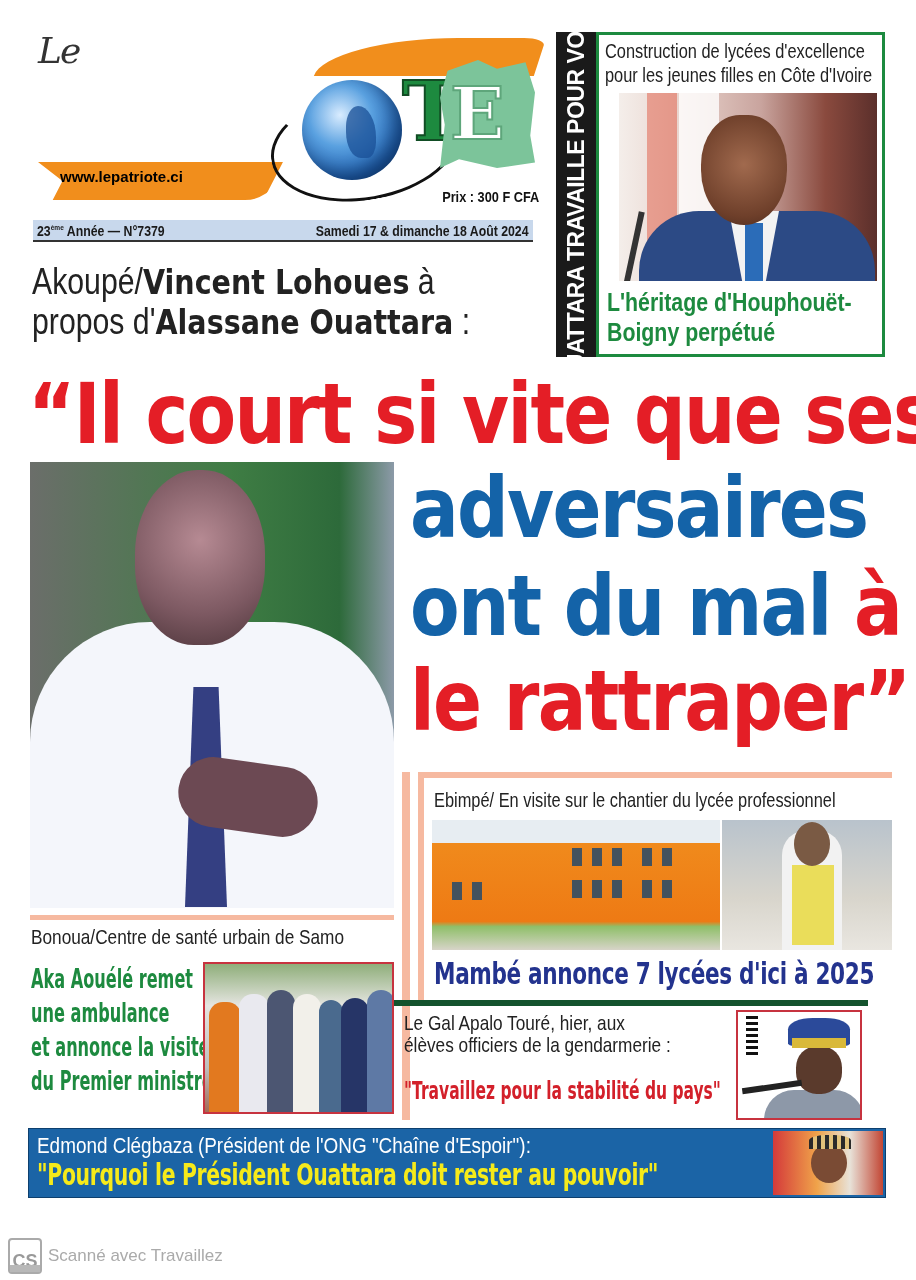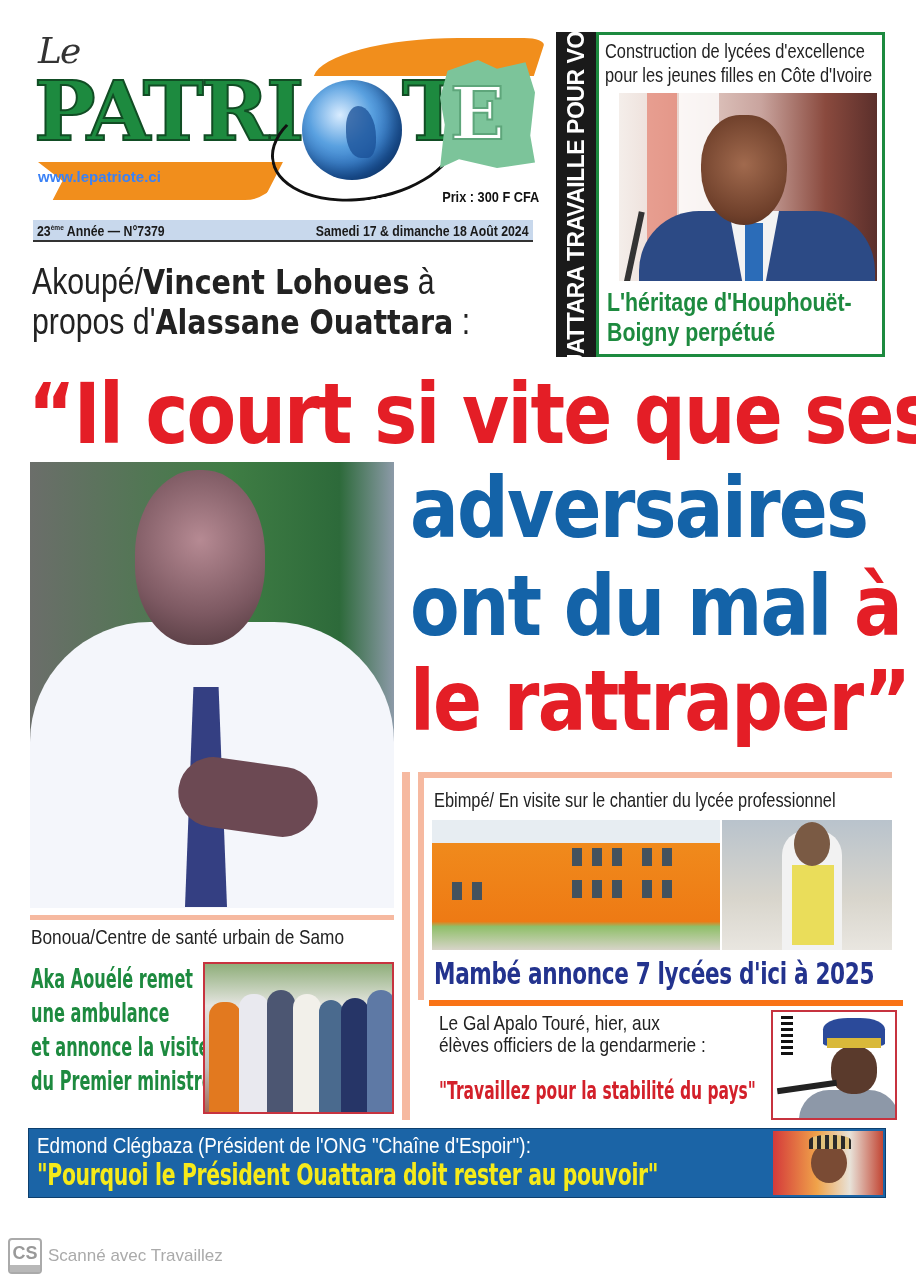--- a/index.html
+++ b/index.html
@@ -24,21 +24,21 @@
   .globe-land { position: absolute; left: 44px; top: 26px; width: 30px; height: 52px; background: #1a4f95;
     border-radius: 40% 60% 30% 50%; opacity: 0.75; }
   .orbit { position: absolute; left: 240px; top: 60px; width: 190px; height: 110px; border: 3px solid #111;
     border-radius: 50%; border-top-color: transparent; border-right-color: transparent; transform: rotate(-10deg); }
   .logo-t { position: absolute; left: 372px; top: 40px; font-family: "DejaVu Serif", serif; font-weight: 900;
     font-size: 82px; color: #1d8a3f; -webkit-text-stroke: 2px #114d24; line-height: 1; }
   .map-shape { position: absolute; left: 410px; top: 30px; width: 95px; height: 108px; background: #7cc49a;
     clip-path: polygon(8% 10%, 40% 0, 60% 8%, 90% 2%, 100% 30%, 95% 70%, 100% 95%, 60% 100%, 20% 92%, 0 100%, 5% 60%, 0 35%); }
   .logo-e { position: absolute; left: 420px; top: 48px; font-family: "DejaVu Serif", serif; font-weight: 900;
     font-size: 72px; color: #ffffff; -webkit-text-stroke: 2px #5ea67b; line-height: 1; }
-  .website { position: absolute; left: 8px; top: 138px; font-size: 15px; font-weight: bold; color: #3b82f6; }
+  .website { position: absolute; left: 30px; top: 138px; font-size: 15px; font-weight: bold; color: #000000; }
   .price { position: absolute; right: 6px; top: 158px; font-size: 15px; font-weight: bold; color: #111;
     font-family: "Liberation Sans Narrow", "Liberation Sans", sans-serif; transform: scaleX(0.85); transform-origin: right; }
 
   .issue-bar { left: 33px; top: 220px; width: 500px; height: 22px; background: #c8d8ec; border-bottom: 2px solid #333;
     display: flex; justify-content: space-between; align-items: center; padding: 0 4px; font-size: 15px; font-weight: bold; }
   .issue-bar sup { font-size: 8px; }
   .narrow { display: inline-block; transform: scaleX(0.82); transform-origin: left; white-space: nowrap; }
   .narrow-r { display: inline-block; transform: scaleX(0.82); transform-origin: right; white-space: nowrap; }
 
   
@@ -109,21 +109,21 @@
   .bonoua-rule { left: 30px; top: 915px; width: 364px; height: 5px; background: #f6b9a0; }
   .bonoua-vrule { left: 402px; top: 772px; width: 8px; height: 348px; background: #f6b9a0; }
   .bonoua-kicker { left: 31px; top: 925px; font-size: 21px; color: #222; white-space: nowrap; transform: scaleX(0.82); transform-origin: left top; }
   .bonoua-head { left: 31px; top: 962px; font-size: 26px; line-height: 34px; font-weight: 900; color: #1d8a3f;
     font-family: "DejaVu Sans", sans-serif; transform: scaleX(0.62); transform-origin: left top; white-space: nowrap; }
   .bonoua-photo { left: 203px; top: 962px; width: 191px; height: 152px; border: 2px solid #c7333f; overflow: hidden;
     background: linear-gradient(180deg, #8fae7a 0%, #e5e5e1 28%, #bfbfbd 70%, #a36a56 100%); }
   .bp-p { position: absolute; bottom: 0; border-radius: 14px 14px 0 0; }
 
   
-  .apalo-box { left: 429px; top: 1000px; width: 474px; height: 120px; border-top: 6px solid #f97316; }
+  .apalo-box { left: 394px; top: 1000px; width: 474px; height: 120px; border-top: 6px solid #14532d; }
   .apalo-kicker { position: absolute; left: 10px; top: 6px; font-size: 21px; line-height: 22px; color: #222;
     transform: scaleX(0.82); transform-origin: left top; white-space: nowrap; }
   .apalo-quote { position: absolute; left: 10px; top: 70px; font-size: 25px; font-weight: 900; color: #d3202a;
     font-family: "DejaVu Sans", sans-serif; transform: scaleX(0.62); transform-origin: left top; white-space: nowrap; }
   .apalo-photo { position: absolute; left: 342px; top: 4px; width: 126px; height: 110px; border: 2px solid #c7333f;
     background: #ffffff; overflow: hidden; }
   .ap-cap { position: absolute; left: 50px; top: 6px; width: 62px; height: 28px; background: #2b4a9a; border-radius: 40% 40% 10% 10%; }
   .ap-band { position: absolute; left: 54px; top: 26px; width: 54px; height: 10px; background: #d9b93a; }
   .ap-face { position: absolute; left: 58px; top: 34px; width: 46px; height: 48px; border-radius: 45%; background: #5a3a2c; }
   .ap-body { position: absolute; left: 26px; top: 78px; width: 100px; height: 40px; background: #8d98a8; border-radius: 30px 30px 0 0; }
@@ -139,32 +139,31 @@
     font-family: "DejaVu Sans", sans-serif; white-space: nowrap; transform: scaleX(0.68); transform-origin: left top; letter-spacing: -0.5px; }
   .bb-photo { position: absolute; right: 2px; top: 2px; width: 110px; height: 64px;
     background: linear-gradient(90deg, #d43a3a 0%, #f0a34a 40%, #e8e2d8 70%, #c24634 100%); overflow: hidden; }
   .bbp-face { position: absolute; left: 38px; top: 12px; width: 36px; height: 40px; border-radius: 50%; background: #7a4b34; }
   .bbp-hat { position: absolute; left: 36px; top: 4px; width: 42px; height: 14px; border-radius: 40% 40% 0 0;
     background: repeating-linear-gradient(90deg, #2a2a2a 0 4px, #e2c27a 4px 8px); }
 
   
   .cs-footer { left: 8px; top: 1238px; display: flex; align-items: center; gap: 6px; }
   .cs-badge { width: 34px; height: 36px; border: 2px solid #aaaaaa; border-radius: 4px; color: #999; font-weight: bold;
-    font-size: 18px; display: flex; align-items: flex-start; justify-content: center; padding-top: 3px; position: relative; background: #fff; }
+    font-size: 18px; display: flex; align-items: flex-start; justify-content: center; padding-top: 11px; position: relative; background: #fff; }
   .cs-badge::after { content: ""; position: absolute; left: 0; right: 0; bottom: 0; height: 7px; background: #b8b8b8; }
   .cs-text { font-size: 17px; color: #aaaaaa; }
 </style>
 </head>
 <body>
 
 <div class="abs masthead">
   <div class="swoosh-top"></div>
   <div class="swoosh-bottom"></div>
   <div class="le-script">Le</div>
-  <div class="logo-text">PATRI</div>
   <div class="orbit"></div>
   <div class="globe">
       <div class="globe-land"></div>
     </div>
   <div class="logo-t">T</div>
   <div class="map-shape"></div>
   <div class="logo-e">E</div>
   <div class="website">www.lepatriote.ci</div>
   <div class="price">Prix : 300 F CFA</div>
 </div>

